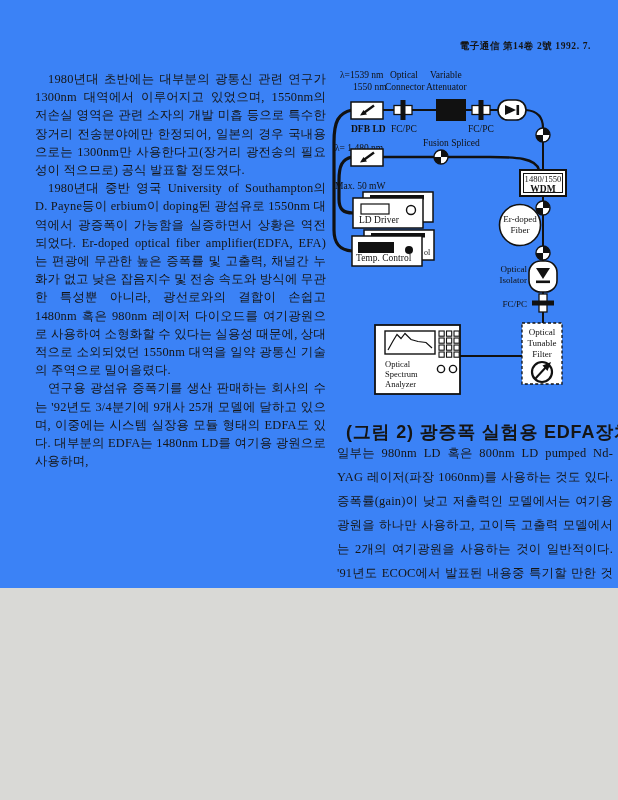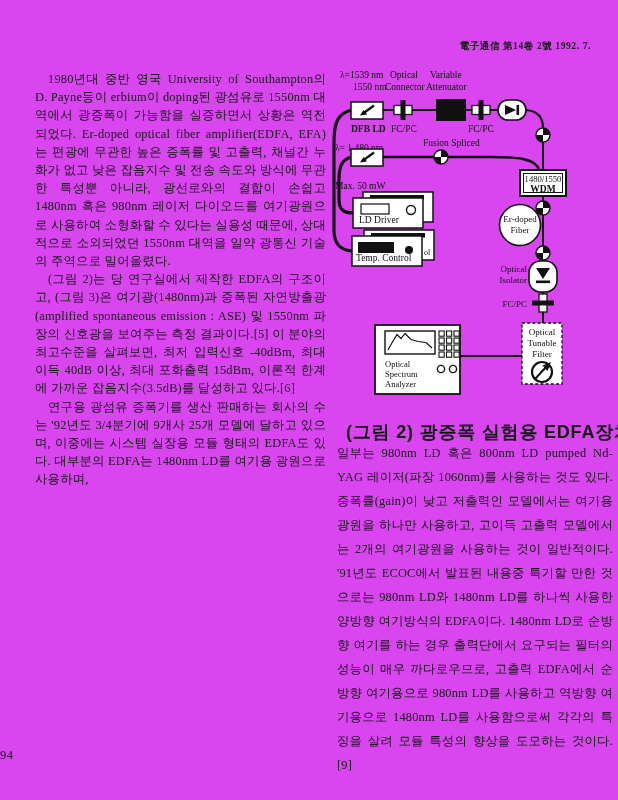--- a/index.html
+++ b/index.html
@@ -1,19 +1,19 @@
 <!DOCTYPE html>
 <html><head>
 <meta charset="utf-8">
 <style>
   * { margin:0; padding:0; box-sizing:border-box; }
   html,body { background:#d9d9d6; }
   .page {
-    position:relative; width:618px; height:800px; margin:0 auto;
-    background:#d946ef; color:#151515; overflow:hidden;
+    position:relative; width:618px; height:588px; margin:0 auto;
+    background:#3b82f6; color:#151515; overflow:hidden;
     font-family:"Liberation Serif", serif;
   }
   .header {
     position:absolute; top:40px; right:27px;
     font-size:9.5px; font-weight:bold; letter-spacing:0.6px;
   }
   .col-left {
     position:absolute; left:35px; top:70px; width:291px;
     text-align:justify; font-size:12.4px; line-height:18.2px; letter-spacing:0.2px;
   }
@@ -35,22 +35,22 @@
   svg text { font-family:"Liberation Serif", serif; fill:#111; }
 </style>
 </head>
 <body>
 
 <div class="page">
 
   <div class="header">電子通信 第14卷 2號 1992. 7.</div>
 
   <div class="col-left">
+    <p>1980년대 초반에는 대부분의 광통신 관련 연구가 1300nm 대역에서 이루어지고 있었으며, 1550nm의 저손실 영역은 관련 소자의 개발 미흡 등으로 특수한 장거리 전송분야에만 한정되어, 일본의 경우 국내용으로는 1300nm만 사용한다고(장거리 광전송의 필요성이 적으므로) 공식 발표할 정도였다.</p>
     <p>1980년대 중반 영국 University of Southampton의 D. Payne등이 erbium이 doping된 광섬유로 1550nm 대역에서 광증폭이 가능함을 실증하면서 상황은 역전되었다. Er-doped optical fiber amplifier(EDFA, EFA)는 편광에 무관한 높은 증폭률 및 고출력, 채널간 누화가 없고 낮은 잡음지수 및 전송 속도와 방식에 무관한 특성뿐 아니라, 광선로와의 결합이 손쉽고 1480nm 혹은 980nm 레이저 다이오드를 여기광원으로 사용하여 소형화할 수 있다는 실용성 때문에, 상대적으로 소외되었던 1550nm 대역을 일약 광통신 기술의 주역으로 밀어올렸다.</p>
-    <p>(그림 2)는 당 연구실에서 제작한 EDFA의 구조이고, (그림 3)은 여기광(1480nm)과 증폭된 자연방출광(amplified spontaneous emission : ASE) 및 1550nm 파장의 신호광을 보여주는 측정 결과이다.[5] 이 분야의 최고수준을 살펴보면, 최저 입력신호 -40dBm, 최대 이득 40dB 이상, 최대 포화출력 15dBm, 이론적 한계에 가까운 잡음지수(3.5dB)를 달성하고 있다.[6]</p>
     <p>연구용 광섬유 증폭기를 생산 판매하는 회사의 수는 '92년도 3/4분기에 9개사 25개 모델에 달하고 있으며, 이중에는 시스템 실장용 모듈 형태의 EDFA도 있다. 대부분의 EDFA는 1480nm LD를 여기용 광원으로 사용하며,</p>
   </div>
 
   <div class="fig">
     <svg viewBox="0 0 286 356" width="286" height="356">
 
       <path d="M22,48 C8,51 4,60 4,80 L4,168 C4,181 9,188 22,189" fill="none" stroke="#111" stroke-width="3.2"></path>
       <path d="M22,95 C12,97 9,104 9,118 L9,137 C9,147 13,151 23,151" fill="none" stroke="#111" stroke-width="3.2"></path>
 
       <path fill="none" stroke="#111" stroke-width="2.2" d="M53,48 H64 M82,48 H106 M136,48 H142 M160,48 H168 M196,48 C208,49 213,55 213,66"></path>

